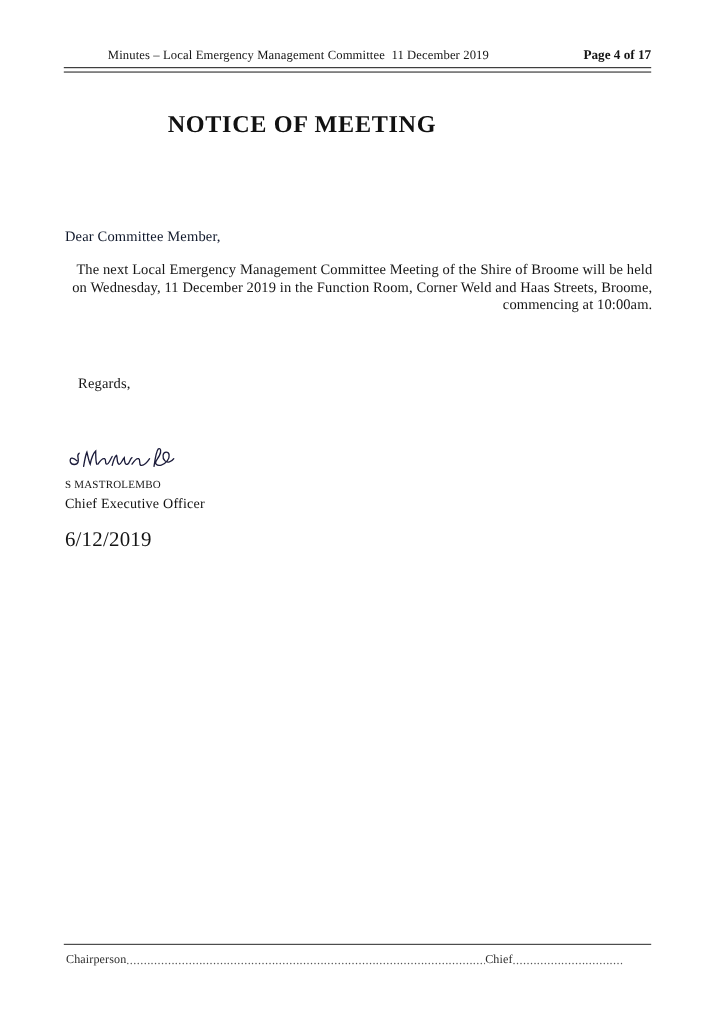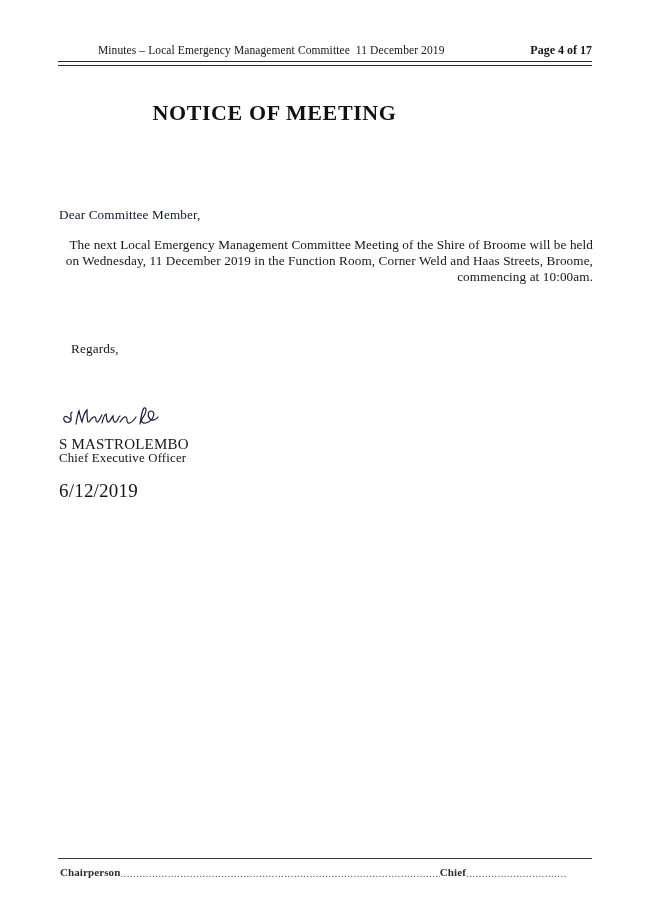--- a/index.html
+++ b/index.html
@@ -101,21 +101,21 @@
     top: 402px;
     width: 120px;
     height: 30px;
   }
   .signature svg { display: block; }
 
   .signer-name {
     position: absolute;
     left: 59px;
     top: 436px;
-    font-size: 15px;
+    font-size: 10px;
     color: #161616;
     letter-spacing: 0.2px;
   }
   .signer-role {
     position: absolute;
     left: 59px;
     top: 451px;
     font-size: 12.8px;
     font-weight: normal;
     color: #111111;
@@ -146,21 +146,20 @@
     width: 506px;
     display: flex;
     align-items: baseline;
     font-size: 11px;
     color: #2e2e2e;
     white-space: nowrap;
   }
   .footer-label {
     flex: 0 0 auto;
     letter-spacing: 0.1px;
-    font-weight: bold;
   }
   .leader {
     flex: 1 1 auto;
     overflow: hidden;
     white-space: nowrap;
     color: #555555;
     font-size: 11px;
     letter-spacing: 0.4px;
     transform: translateY(1px);
   }

